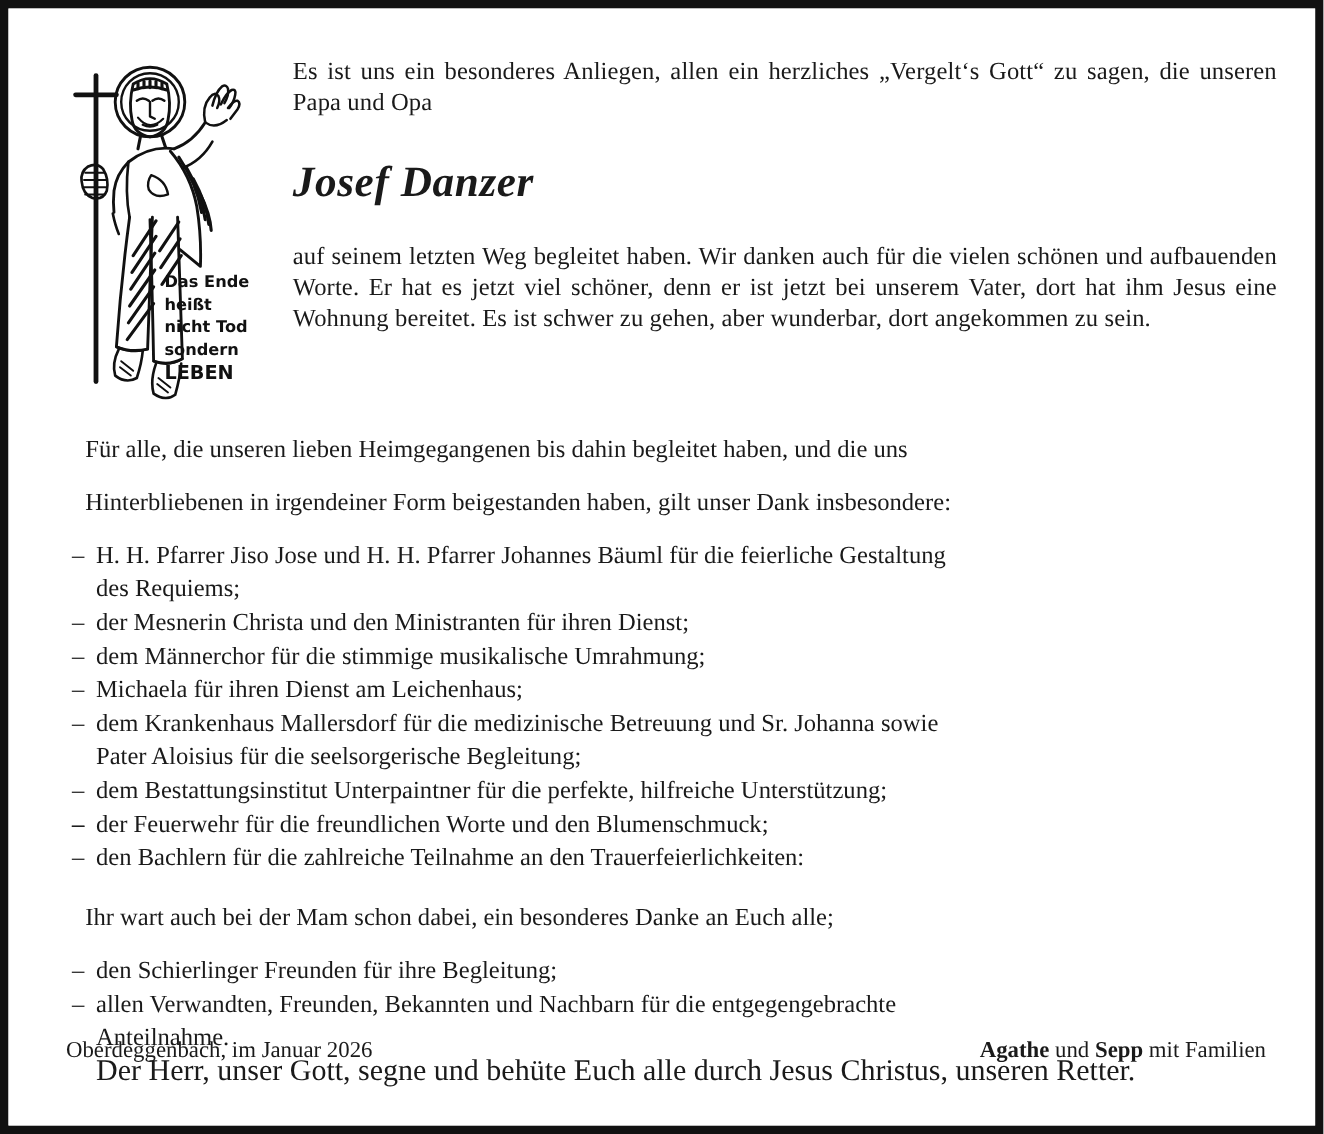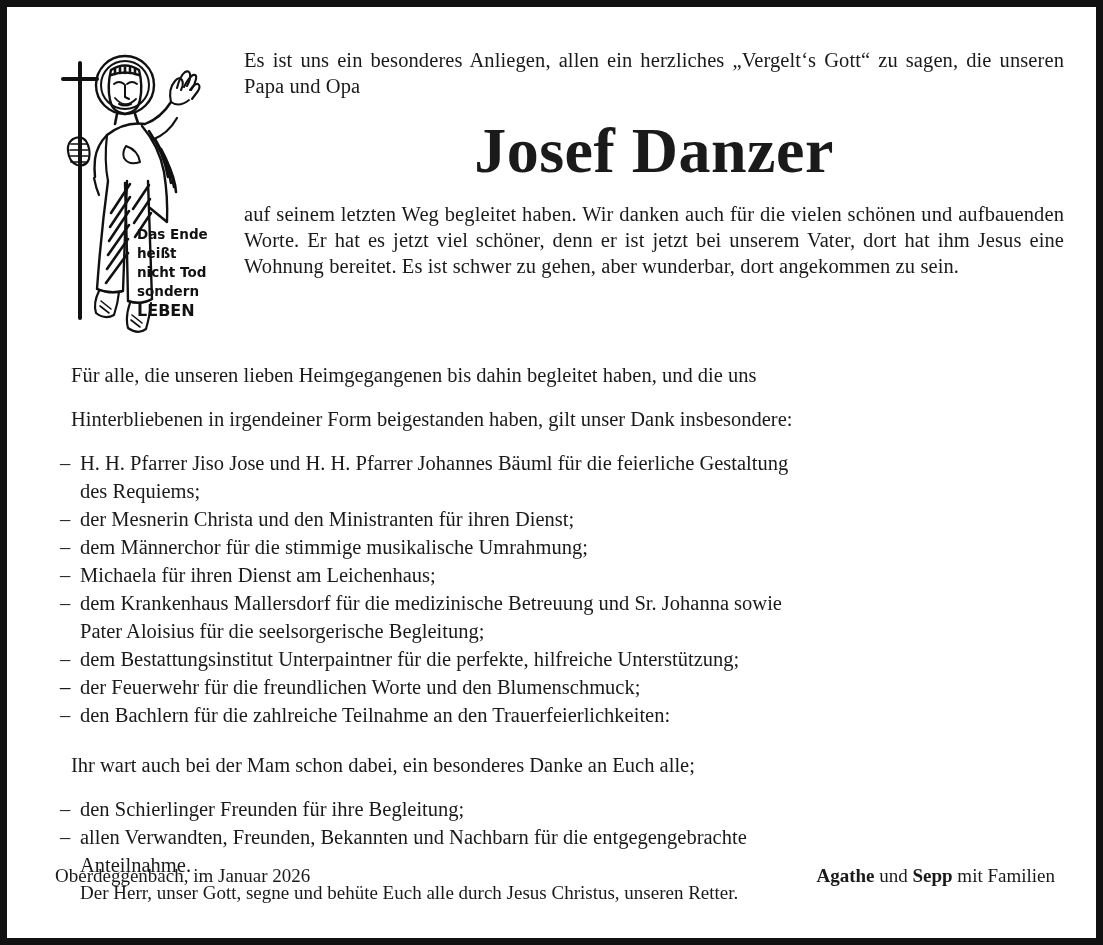--- a/index.html
+++ b/index.html
@@ -64,26 +64,27 @@
   .para-justify {
     text-align: justify;
     text-align-last: left;
     font-size: 20.5px;
     line-height: 26px;
     letter-spacing: 0.1px;
     margin: 0;
   }
 
   .deceased-name {
-    text-align: center;
+    text-align: left;
     font-weight: bold;
-    font-size: 64px;
+    font-size: 36px;
     line-height: 60px;
     letter-spacing: 0.5px;
     margin: 22px 0 20px 0;
+    font-style: italic;
   }
 
   
   .body-block {
     position: absolute;
     left: 48px;
     top: 338px;
     width: 1000px;
   }
 
@@ -111,21 +112,21 @@
   }
   .cont-line {
     display: block;
   }
 
   .group-gap {
     height: 6px;
   }
 
   .closing-line {
-    font-size: 19px;
+    font-size: 25px;
     line-height: 28px;
     padding-left: 25px;
     margin: 0;
   }
 
   
   .footer {
     position: absolute;
     left: 48px;
     top: 855px;

